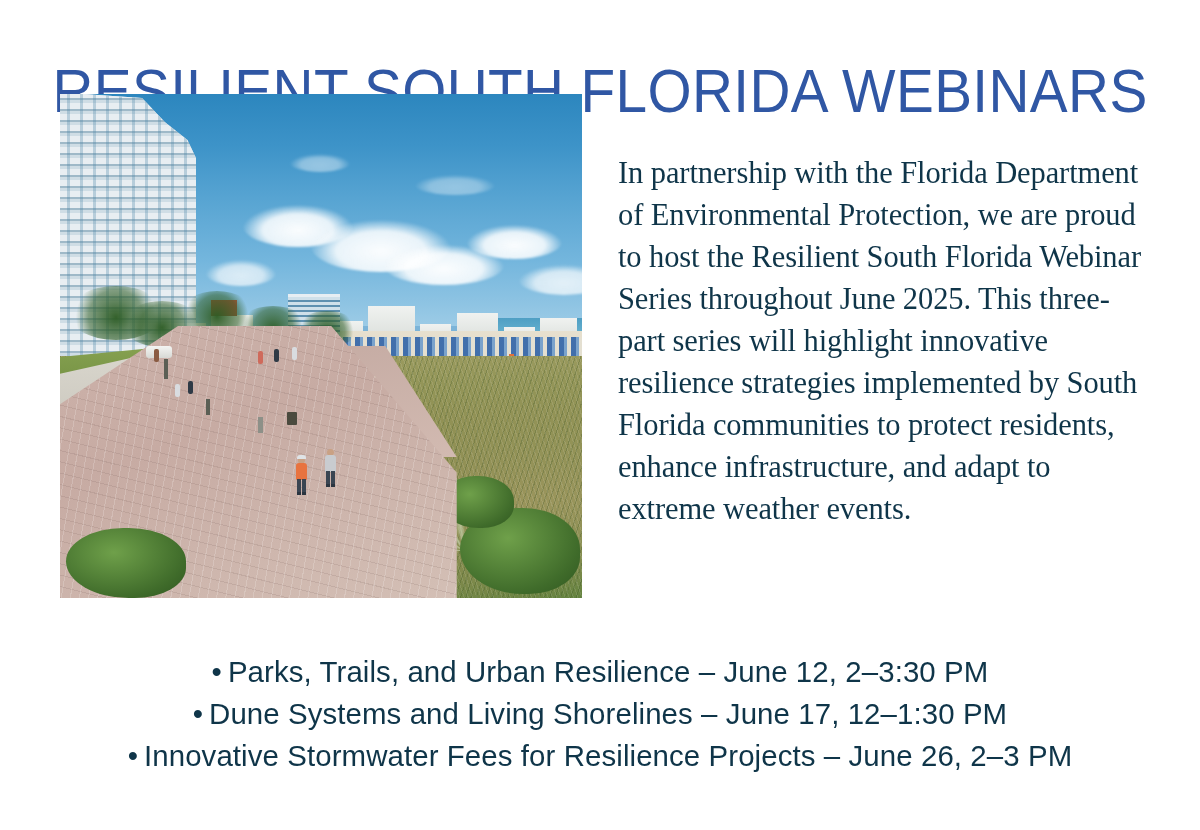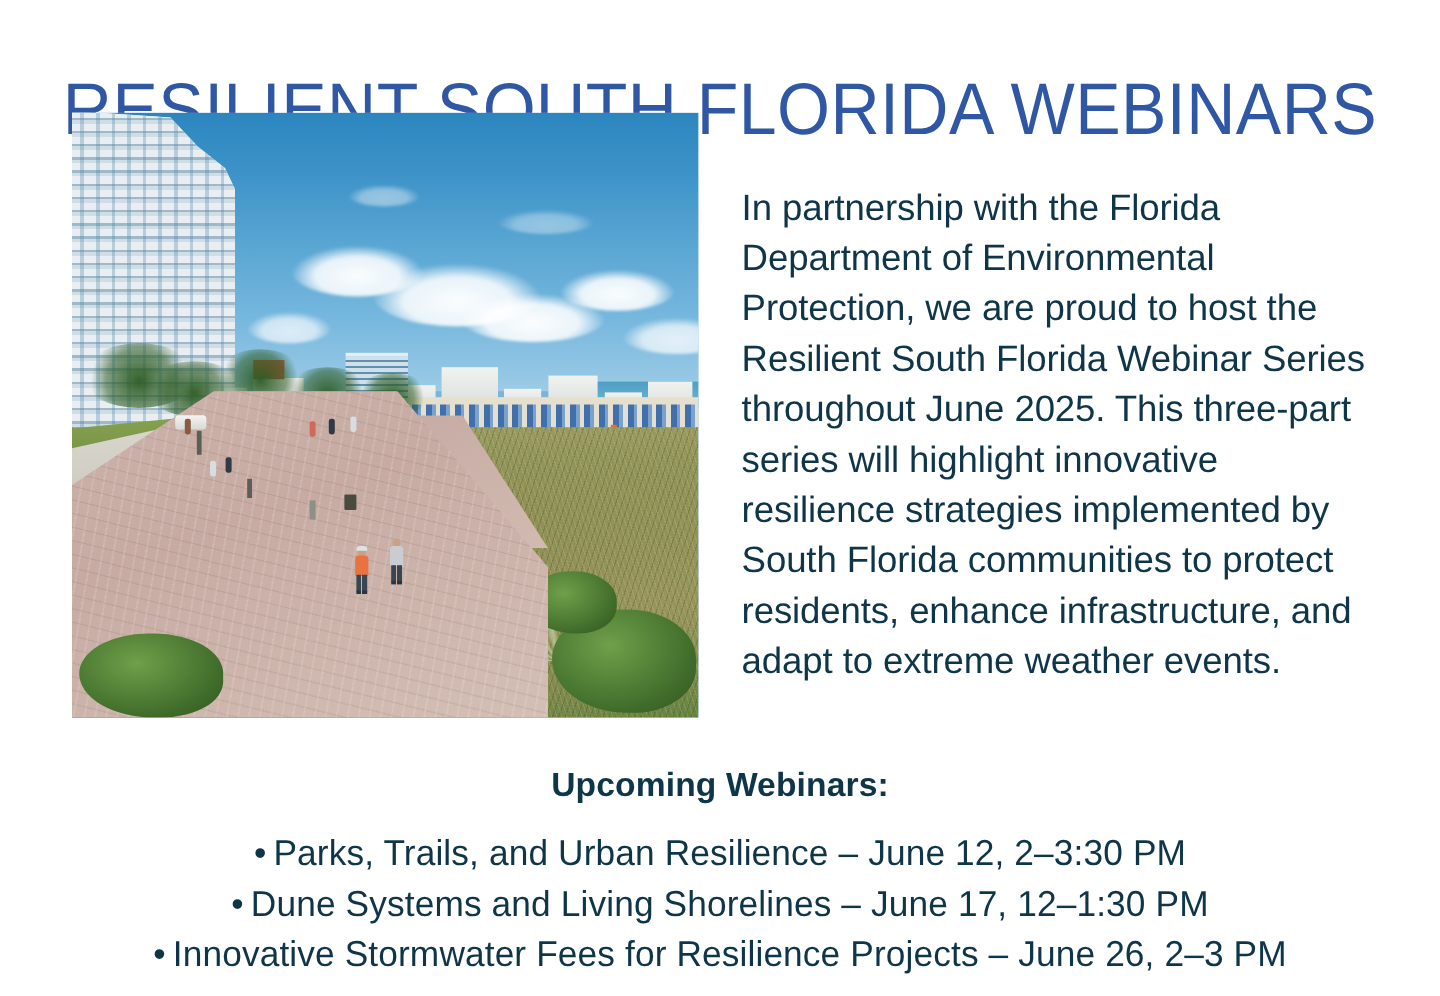--- a/index.html
+++ b/index.html
@@ -260,21 +260,21 @@
   .trashcan{ position:absolute; left: 43.5%; top: 63%; width: 10px; height: 13px; background:#4a4a3e; border-radius:1px;}
   .cone { position:absolute; left: 86%; top: 51.5%; width: 5px; height: 8px; background:#e2703a; }
 
   
   .body-copy {
     position: absolute;
     left: 618px;
     top: 121px;
     width: 528px;
     color: #0F3549;
-    font-family: Liberation Sans, sans-serif;
+    font-family: Liberation Serif, serif;
     font-size: 30.5px;
     line-height: 42px;
     font-weight: 400;
     letter-spacing: -0.1px;
   }
 
   
   .footer {
     position: absolute;
     left: 0;
@@ -403,21 +403,20 @@
           <div class="legs"></div>
           <div class="shoes"></div>
       </div>
 
     </div>
   </div>
 
   <p class="body-copy">In partnership with the Florida Department of Environmental Protection, we are proud to host the Resilient South Florida Webinar Series throughout June 2025. This three-part series will highlight innovative resilience strategies implemented by South Florida communities to protect residents, enhance infrastructure, and adapt to extreme weather events.</p>
 
   <div class="footer">
-    <div class="footer-heading">Upcoming Webinars:</div>
     <ul class="webinar-list">
       <li class="webinar-item">
         <span class="bullet-glyph">•</span><span>Parks, Trails, and Urban Resilience – June 12, 2–3:30 PM</span>
       </li>
       <li class="webinar-item">
         <span class="bullet-glyph">•</span><span>Dune Systems and Living Shorelines – June 17, 12–1:30 PM</span>
       </li>
       <li class="webinar-item">
         <span class="bullet-glyph">•</span><span>Innovative Stormwater Fees for Resilience Projects – June 26, 2–3 PM</span>
       </li>

